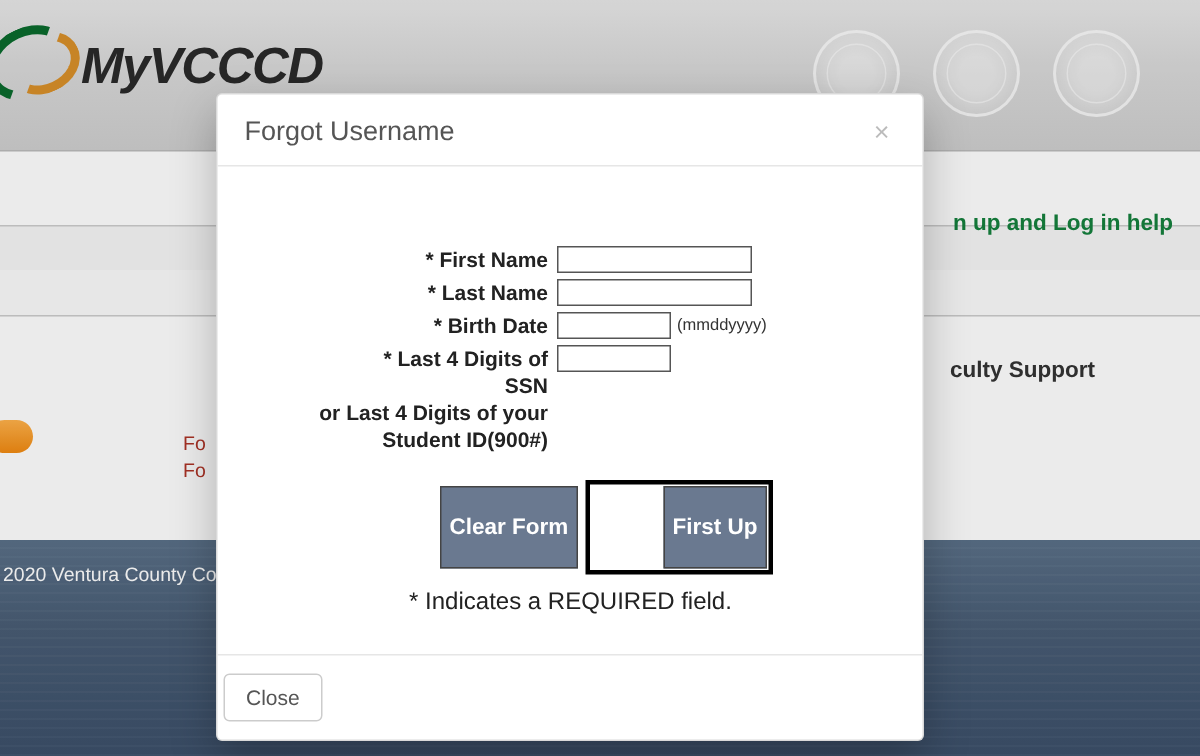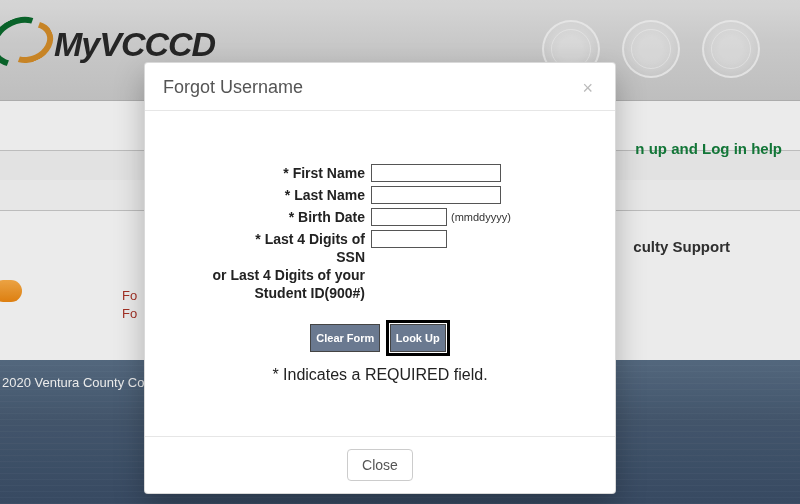--- a/index.html
+++ b/index.html
@@ -170,43 +170,44 @@
   #modalBody{
     flex:1;
     padding:30px 20px 10px;
     font-family: Arial, sans-serif;
     font-size:12px;
     color:#222;
     overflow:auto;
   }
   #modalFooter{
     border-top:1px solid #e6e6e6;
-    padding:12px 18px;
-    display:flex; justify-content:center;
+    padding:12px 4px;
+    display:flex; justify-content:flex-start;
   }
   #closeBtn{
     background:#fff; border:1px solid #ccc; border-radius:4px;
     padding:7px 14px; font-size:14px; color:#555; cursor:pointer;
   }
 
   
   .frow{ display:flex; align-items:flex-start; margin-bottom:4px; }
   .flab{ width:200px; text-align:right; padding-right:6px; font-weight:700; font-size:14px; line-height:18px;}
   .fin input{
     width:124px; height:16px;
     border:1px solid #555; background:#fff;
     font-size:12px; padding:0 2px;
   }
   .hint{ font-size:11px; color:#333; margin-left:4px;}
   .btnRow{ text-align:center; margin-top:18px; }
   .btnRow button{
-    font-size:11px; font-weight:700;
+    font-size:15px; font-weight:700;
     background:#6a7990; color:#fff;
-    border:1px solid #444; padding:7px 5px;
+    border:1px solid #444; padding:18px 5px;
     cursor:pointer;
+    margin-left:48px;
   }
   .lookupHL{
     display:inline-block;
     border:3px solid #000;
     padding:1px;
     margin-left:2px;
   }
   .req{ text-align:center; font-size:16px; margin-top:10px;}
 </style>
 </head>
@@ -271,21 +272,21 @@
         <div>SSN</div>
         <div>or Last 4 Digits of your</div>
         <div>Student ID(900#)</div>
       </div>
       <div class="fin"><input type="text" style="width: 70px;" value=""></div>
     </div>
 
     <div class="btnRow">
       <button type="button">Clear Form</button>
       <span class="lookupHL">
-        <button type="button">Look Up</button>
+        <button type="button">First Up</button>
       </span>
     </div>
 
     <div class="req">* Indicates a REQUIRED field.</div>
   </div>
 
   <div id="modalFooter">
     <button id="closeBtn">Close</button>
   </div>
 </div>

